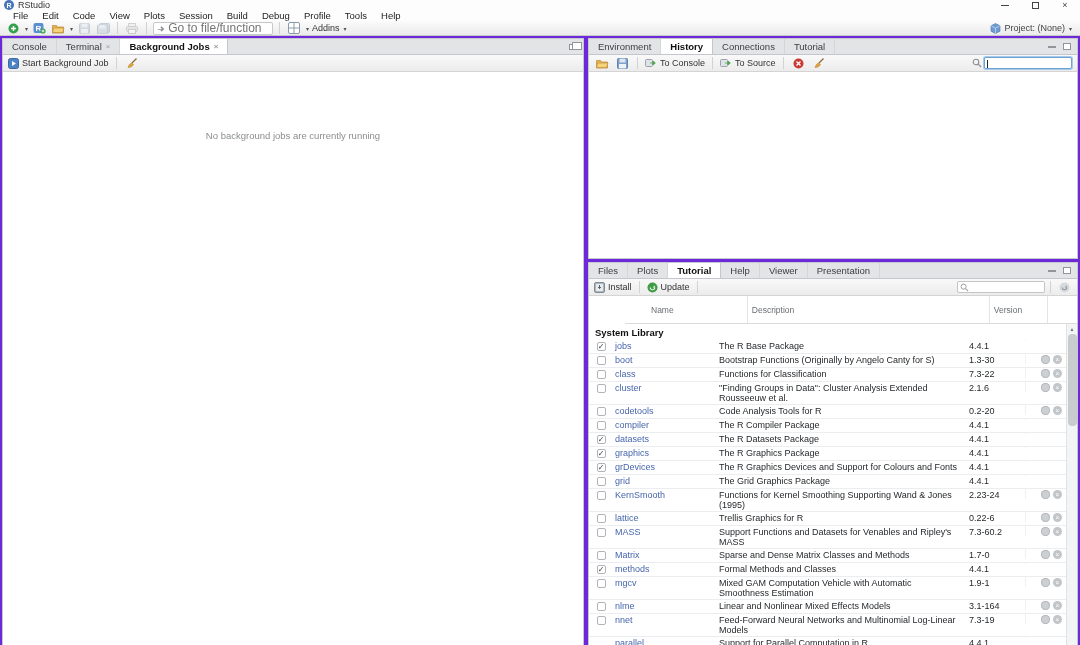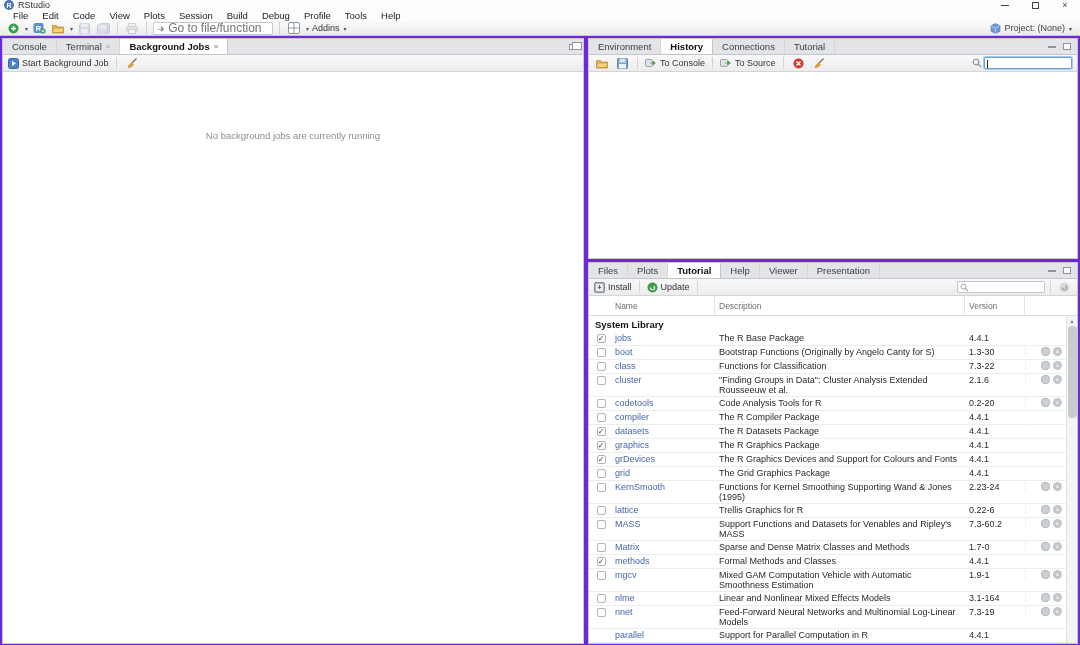--- a/index.html
+++ b/index.html
@@ -61,21 +61,21 @@
   .left-content { flex:1; display:flex; justify-content:center; align-items:flex-start; padding-top:58px; }
   .empty-msg { font-size:9.5px; color:#8a8d90; }
   .env-content { flex:1; }
 
   .search-box { display:flex; align-items:center; gap:2px; margin-left:auto; }
   .search-input { width:88px; height:12px; background:#fff; border:1px solid #c4c4c4; border-radius:2px; position:relative; }
   .search-input.focused { border:1px solid #6da2d5; box-shadow:0 0 0 1px #a8c9e8; }
   .search-input .text-caret { position:absolute; left:2px; top:2px; width:1px; height:8px; background:#222; }
 
   
-  .col-header { height:20px; display:flex; font-size:8.5px; color:#6a6e72; border-bottom:1px solid #d9dbdd; align-items:center; flex:none; }
+  .col-header { height:28px; display:flex; font-size:8.5px; color:#6a6e72; border-bottom:1px solid #d9dbdd; align-items:center; flex:none;margin-left:36px; }
   .col-header .ch { height:100%; display:flex; align-items:center; border-right:1px solid #e2e4e6; }
   .ch-name { width:126px; padding-left:26px; }
   .ch-desc { width:250px; padding-left:4px; }
   .ch-ver { width:60px; padding-left:4px; }
   .ch-act { width:30px; border-right:none !important; }
   .pkg-area { flex:1; display:flex; overflow:hidden; }
   .pkg-list { flex:1; overflow:hidden; }
   .group-header { font-size:9.5px; font-weight:bold; color:#111; padding:3px 0 2px 6px; }
   .pkg-row { display:flex; border-bottom:1px solid #ecedee; font-size:9px; align-items:flex-start; }
   .cell-cb { width:24px; display:flex; justify-content:center; padding-top:2px; }

